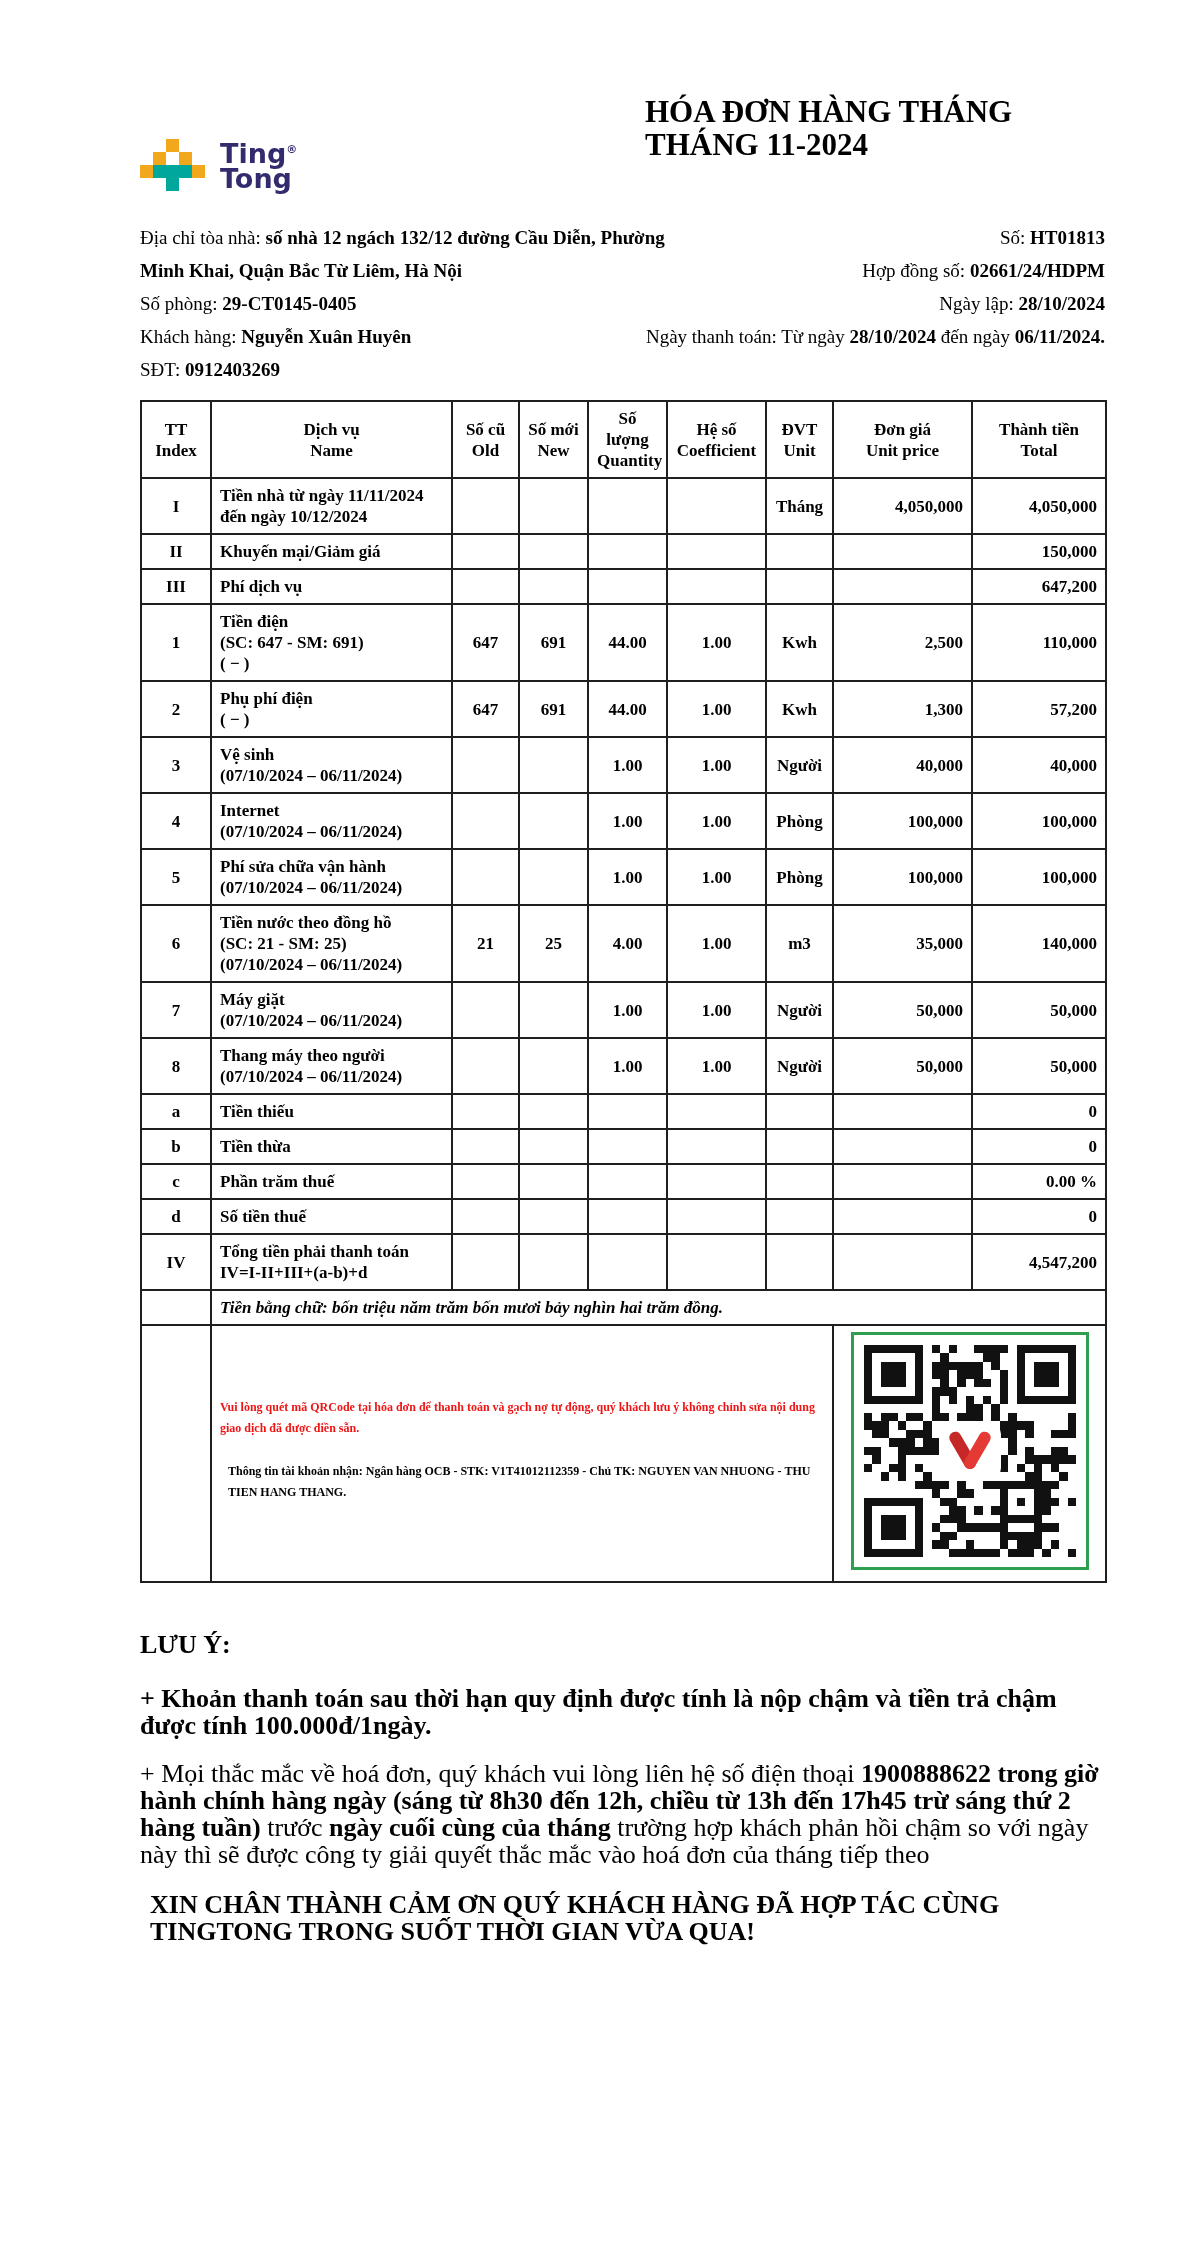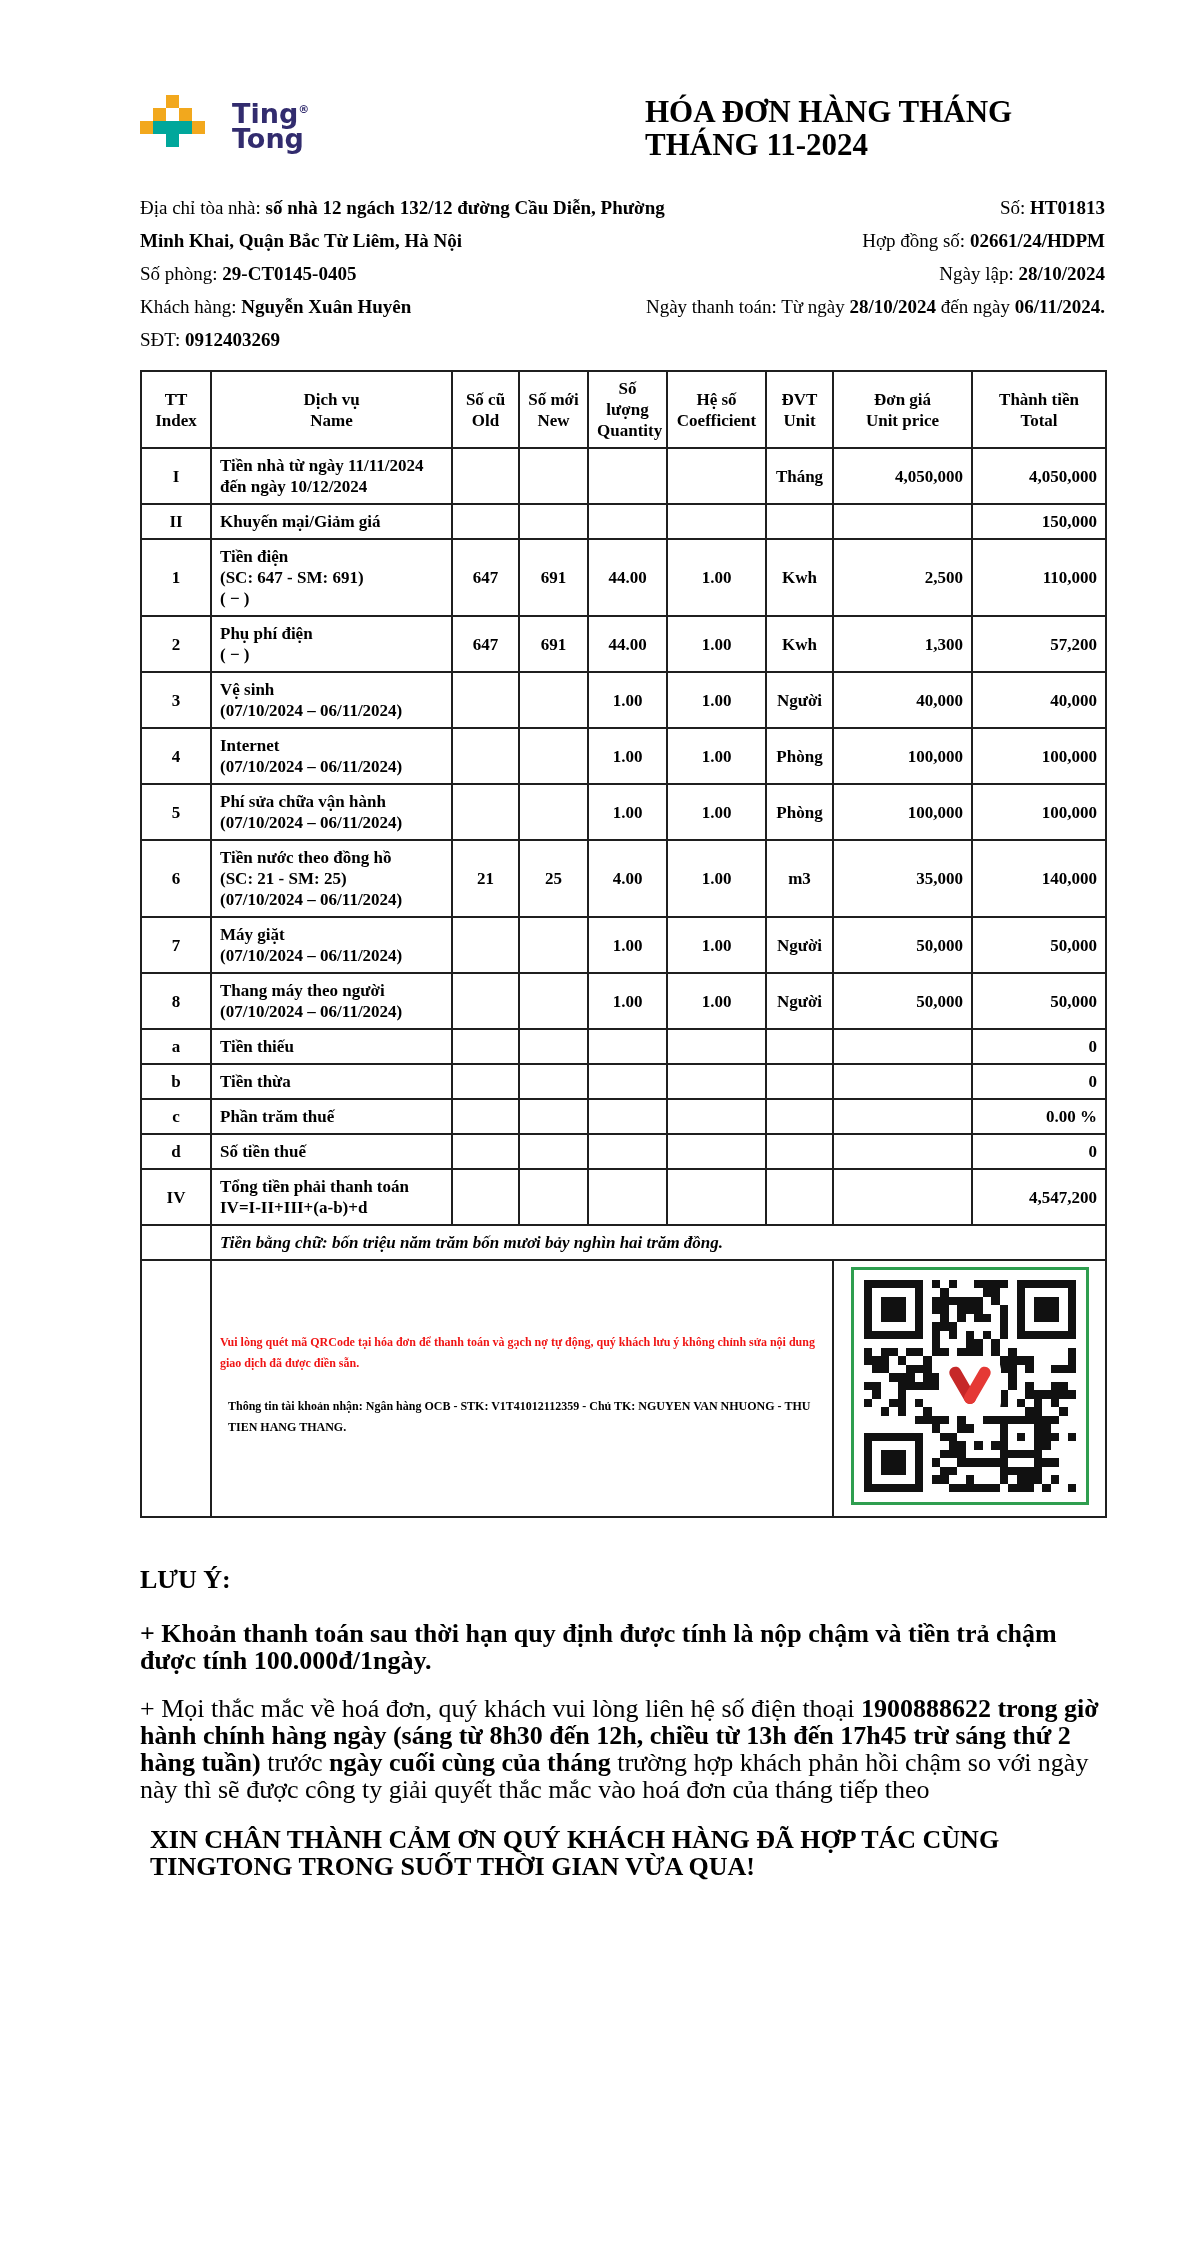--- a/index.html
+++ b/index.html
@@ -3,21 +3,21 @@
 <meta charset="utf-8">
 <style>
   html,body{margin:0;padding:0;background:#fff;}
   .page{
     position:relative;width:1200px;height:2259px;box-sizing:border-box;
     padding:95px 95px 0 140px;background:#fff;color:#000;
     font-family:"Liberation Serif","DejaVu Serif",serif;overflow:hidden;
   }
   
   .top{display:flex;justify-content:space-between;align-items:flex-start;}
-  .logo{display:flex;gap:27px;align-items:flex-start;}
+  .logo{display:flex;gap:15px;margin-top:40px;align-items:flex-end;}
   .logo-mark{display:grid;grid-template-columns:repeat(5,13px);grid-template-rows:repeat(4,13px);}
   .lm{width:13px;height:13px;}
   .lm.y{background:var(--yellow);}
   .lm.t{background:var(--teal);}
   .p-r1c3{grid-row:1;grid-column:3;}
   .p-r2c2{grid-row:2;grid-column:2;}
   .p-r2c4{grid-row:2;grid-column:4;}
   .p-r3c1{grid-row:3;grid-column:1;}
   .p-r3bar{grid-row:3;grid-column:2/5;width:39px;}
   .p-r3c5{grid-row:3;grid-column:5;}
@@ -173,20 +173,33 @@
           <td class="c-name">
             <div>Khuyến mại/Giảm giá</div>
           </td>
           <td class="c-old"></td>
           <td class="c-new"></td>
           <td class="c-qty"></td>
           <td class="c-coef"></td>
           <td class="c-unit"></td>
           <td class="c-price"></td>
           <td class="c-total">150,000</td>
+        </tr>
+        <tr>
+          <td class="c-tt">III</td>
+          <td class="c-name">
+            <div>Phí dịch vụ</div>
+          </td>
+          <td class="c-old"></td>
+          <td class="c-new"></td>
+          <td class="c-qty"></td>
+          <td class="c-coef"></td>
+          <td class="c-unit"></td>
+          <td class="c-price"></td>
+          <td class="c-total">647,200</td>
         </tr>
         <tr>
           <td class="c-tt">1</td>
           <td class="c-name">
             <div>Tiền điện</div>
             <div>(SC: 647 - SM: 691)</div>
             <div>( − )</div>
           </td>
           <td class="c-old">647</td>
           <td class="c-new">691</td>

